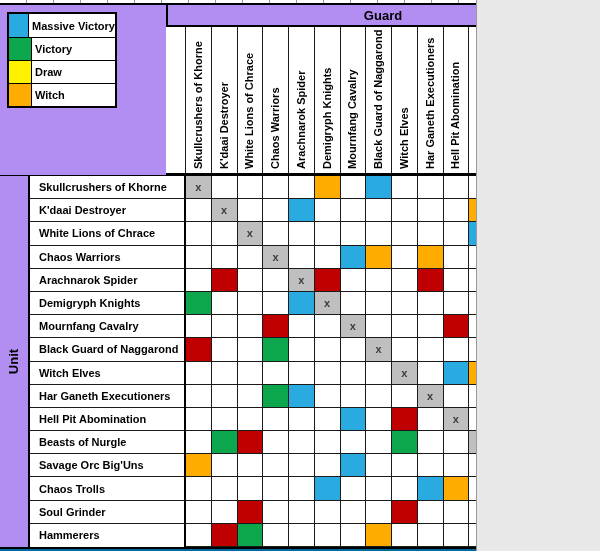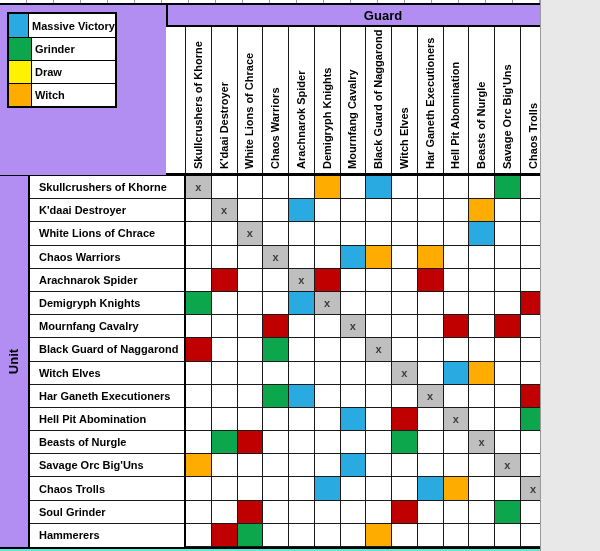--- a/index.html
+++ b/index.html
@@ -1,18 +1,18 @@
 <!DOCTYPE html>
 <html><head>
 <meta charset="utf-8">
 <style>
   * { margin:0; padding:0; box-sizing:border-box; }
   html,body { background:#e8e8e8; }
   .screen {
-    position:relative; width:540px; height:551px; background:#5eead4;
+    position:relative; width:476px; height:551px; background:#0369a1;
     font-family:"Liberation Sans", sans-serif; overflow:hidden;
     outline:1px solid #999;
   }
   .top-strip {
     position:absolute; left:0; top:0; width:600px; height:3px; background:#fff;
   }
   .top-strip i { position:absolute; top:0; width:1px; height:3px; background:#9a9a9a; }
   .corner {
     position:absolute; left:0; top:3px; width:166px; height:172px;
     background:var(--purple); border-top:2px solid #000;
@@ -104,21 +104,21 @@
     </div>
 
   <div class="corner">
     <div class="legend">
         <div class="legend-row">
           <div class="legend-swatch" style="background: rgb(41, 171, 226);"></div>
           <div class="legend-label">Massive Victory</div>
         </div>
         <div class="legend-row">
           <div class="legend-swatch" style="background: rgb(12, 166, 76);"></div>
-          <div class="legend-label">Grinder</div>
+          <div class="legend-label">Victory</div>
         </div>
         <div class="legend-row">
           <div class="legend-swatch" style="background: rgb(255, 242, 0);"></div>
           <div class="legend-label">Draw</div>
         </div>
         <div class="legend-row">
           <div class="legend-swatch" style="background: rgb(255, 172, 0);"></div>
           <div class="legend-label">Witch</div>
         </div>
       </div>

